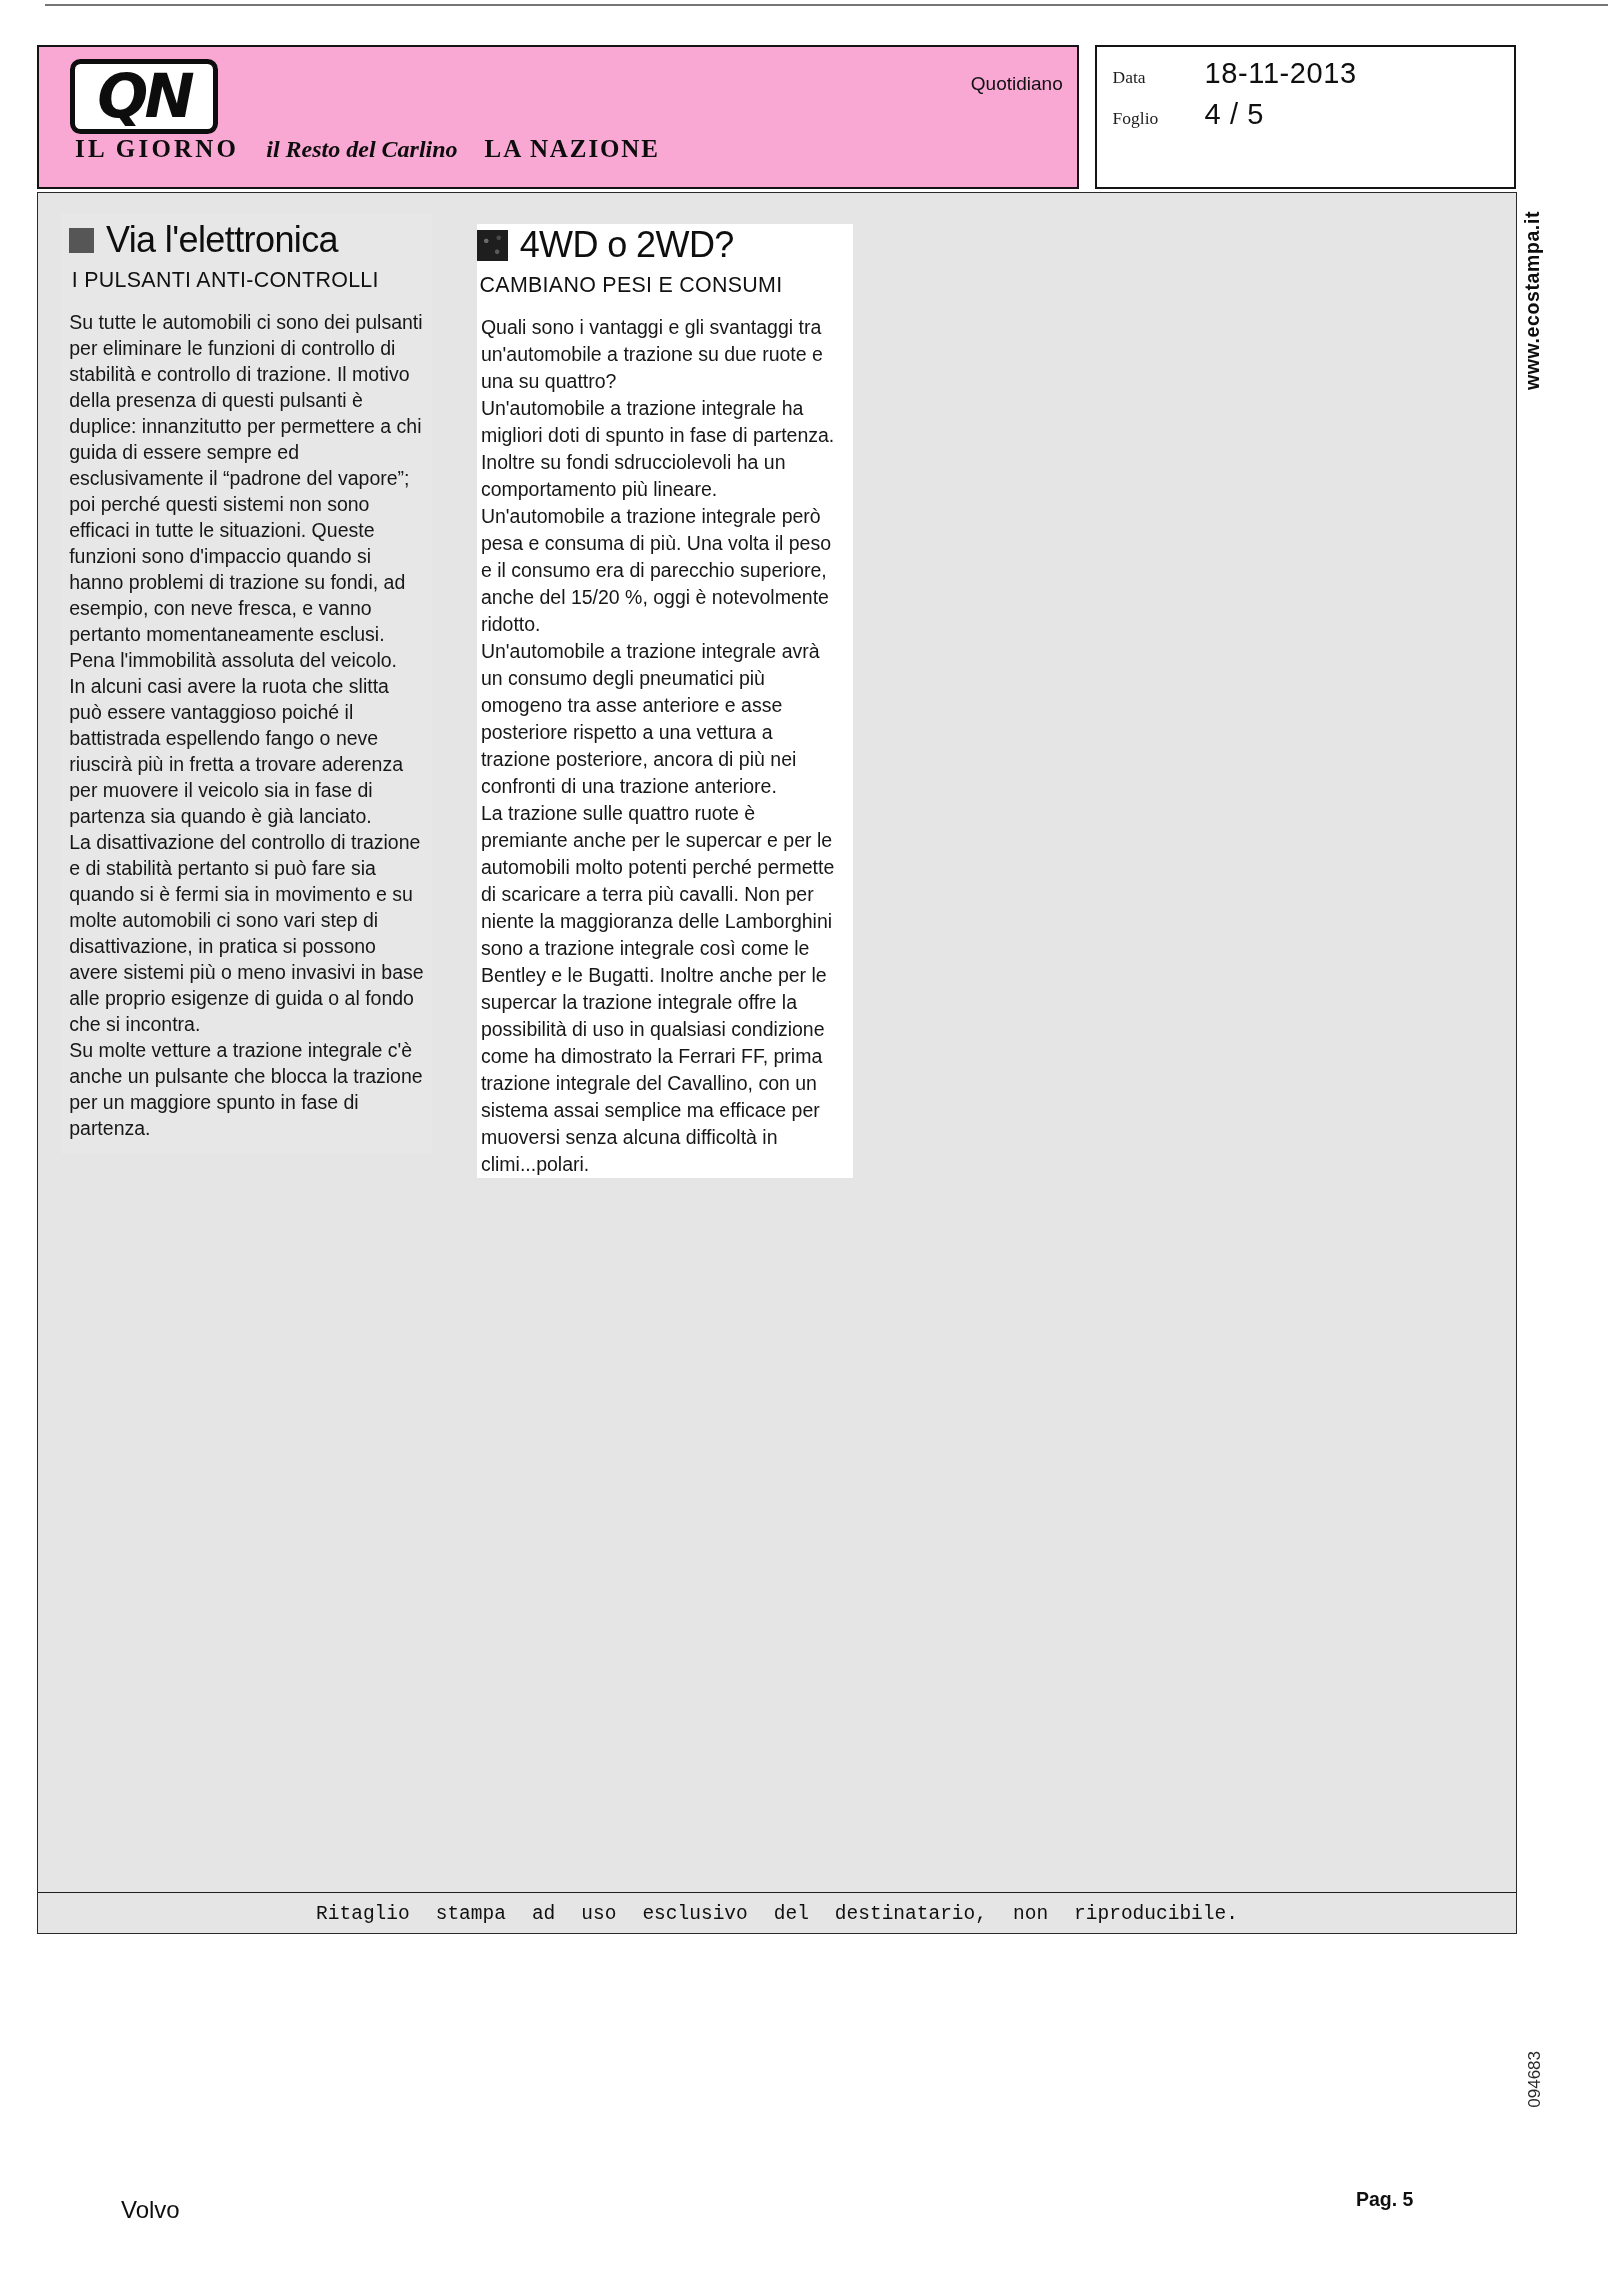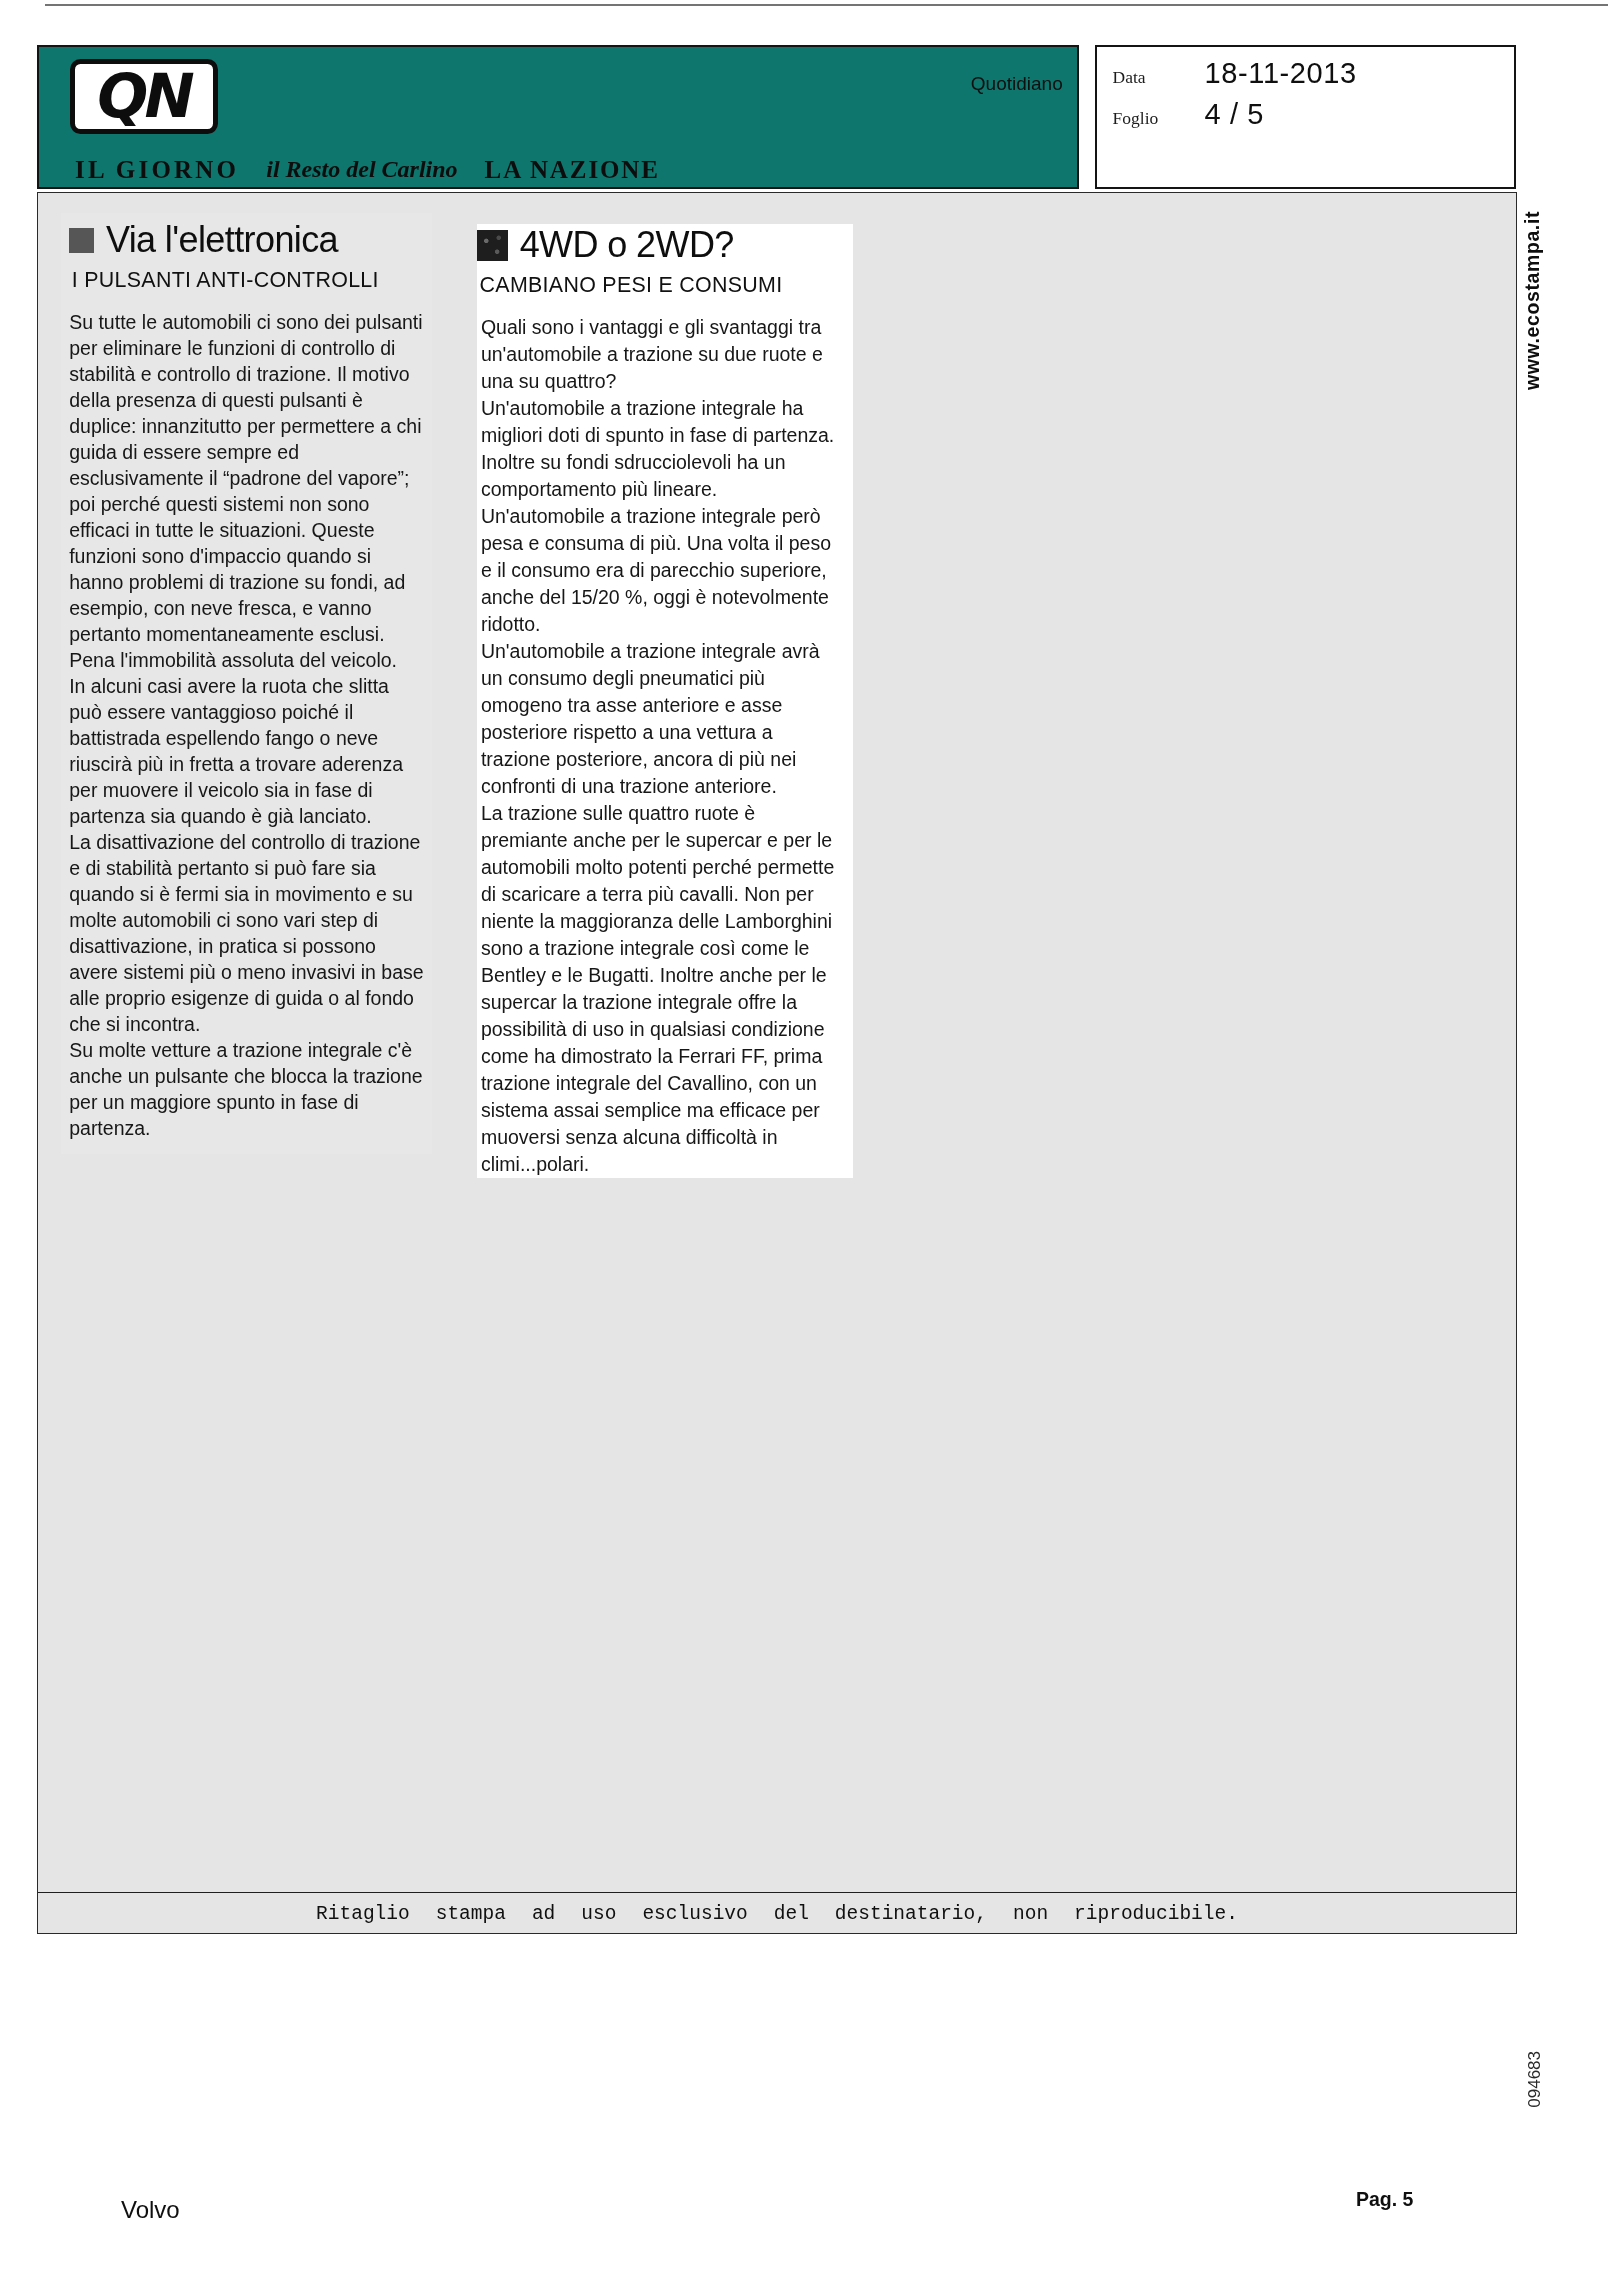--- a/index.html
+++ b/index.html
@@ -23,21 +23,21 @@
     background: #2a2a2a;
     opacity: .65;
   }
   
   .masthead-box {
     position: absolute;
     left: 37px; top: 45px;
     width: 1042px; height: 144px;
     border: 2.6px solid #141414;
     box-sizing: border-box;
-    background: #0f766e;
+    background: #f9a8d4;
   }
   .qn-logo {
     position: absolute;
     left: 31px; top: 11.7px;
     width: 148px; height: 75px;
     border: 5.2px solid #0d0d0d;
     border-radius: 10.4px;
     box-sizing: border-box;
     display: flex;
     align-items: center;
@@ -45,23 +45,23 @@
     font-family: "DejaVu Sans", sans-serif;
     font-weight: bold;
     font-style: italic;
     font-size: 60px;
     letter-spacing: -3.9px;
     color: #0d0d0d;
     background: #fff;
   }
   .paper-names {
     position: absolute;
-    left: 36px; bottom: 3px;
-    display: flex;
-    align-items: flex-start;
+    left: 36px; bottom: 24px;
+    display: flex;
+    align-items: flex-end;
     gap: 27px;
     font-family: "Liberation Serif", serif;
     color: #0d0d0d;
     white-space: nowrap;
   }
   .name-giorno { font-size: 25px; font-weight: bold; letter-spacing: 3.2px; }
   .name-carlino { font-size: 24px; font-weight: bold; font-style: italic; letter-spacing: 0px; }
   .name-nazione { font-size: 25px; font-weight: bold; letter-spacing: 1.9px; }
   .quotidiano-label {
     position: absolute;

